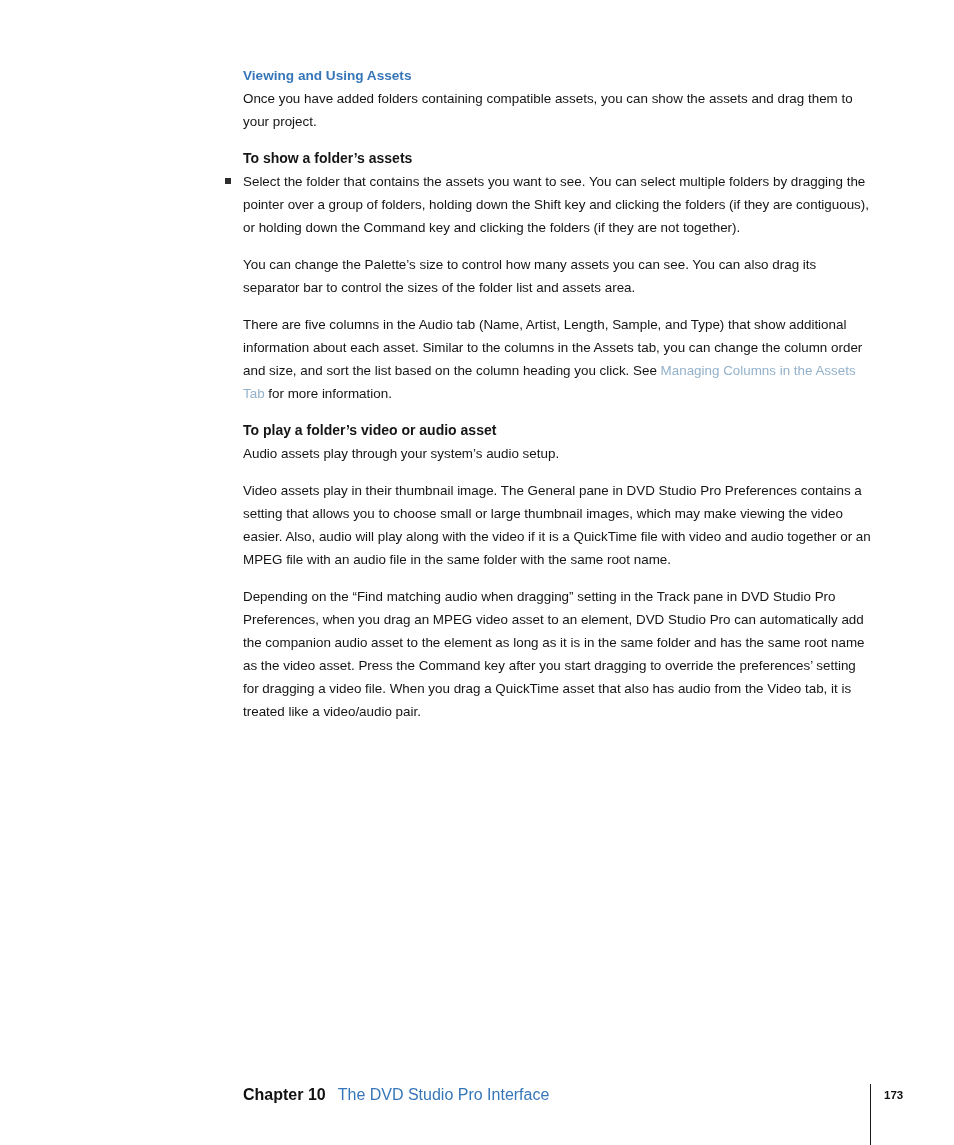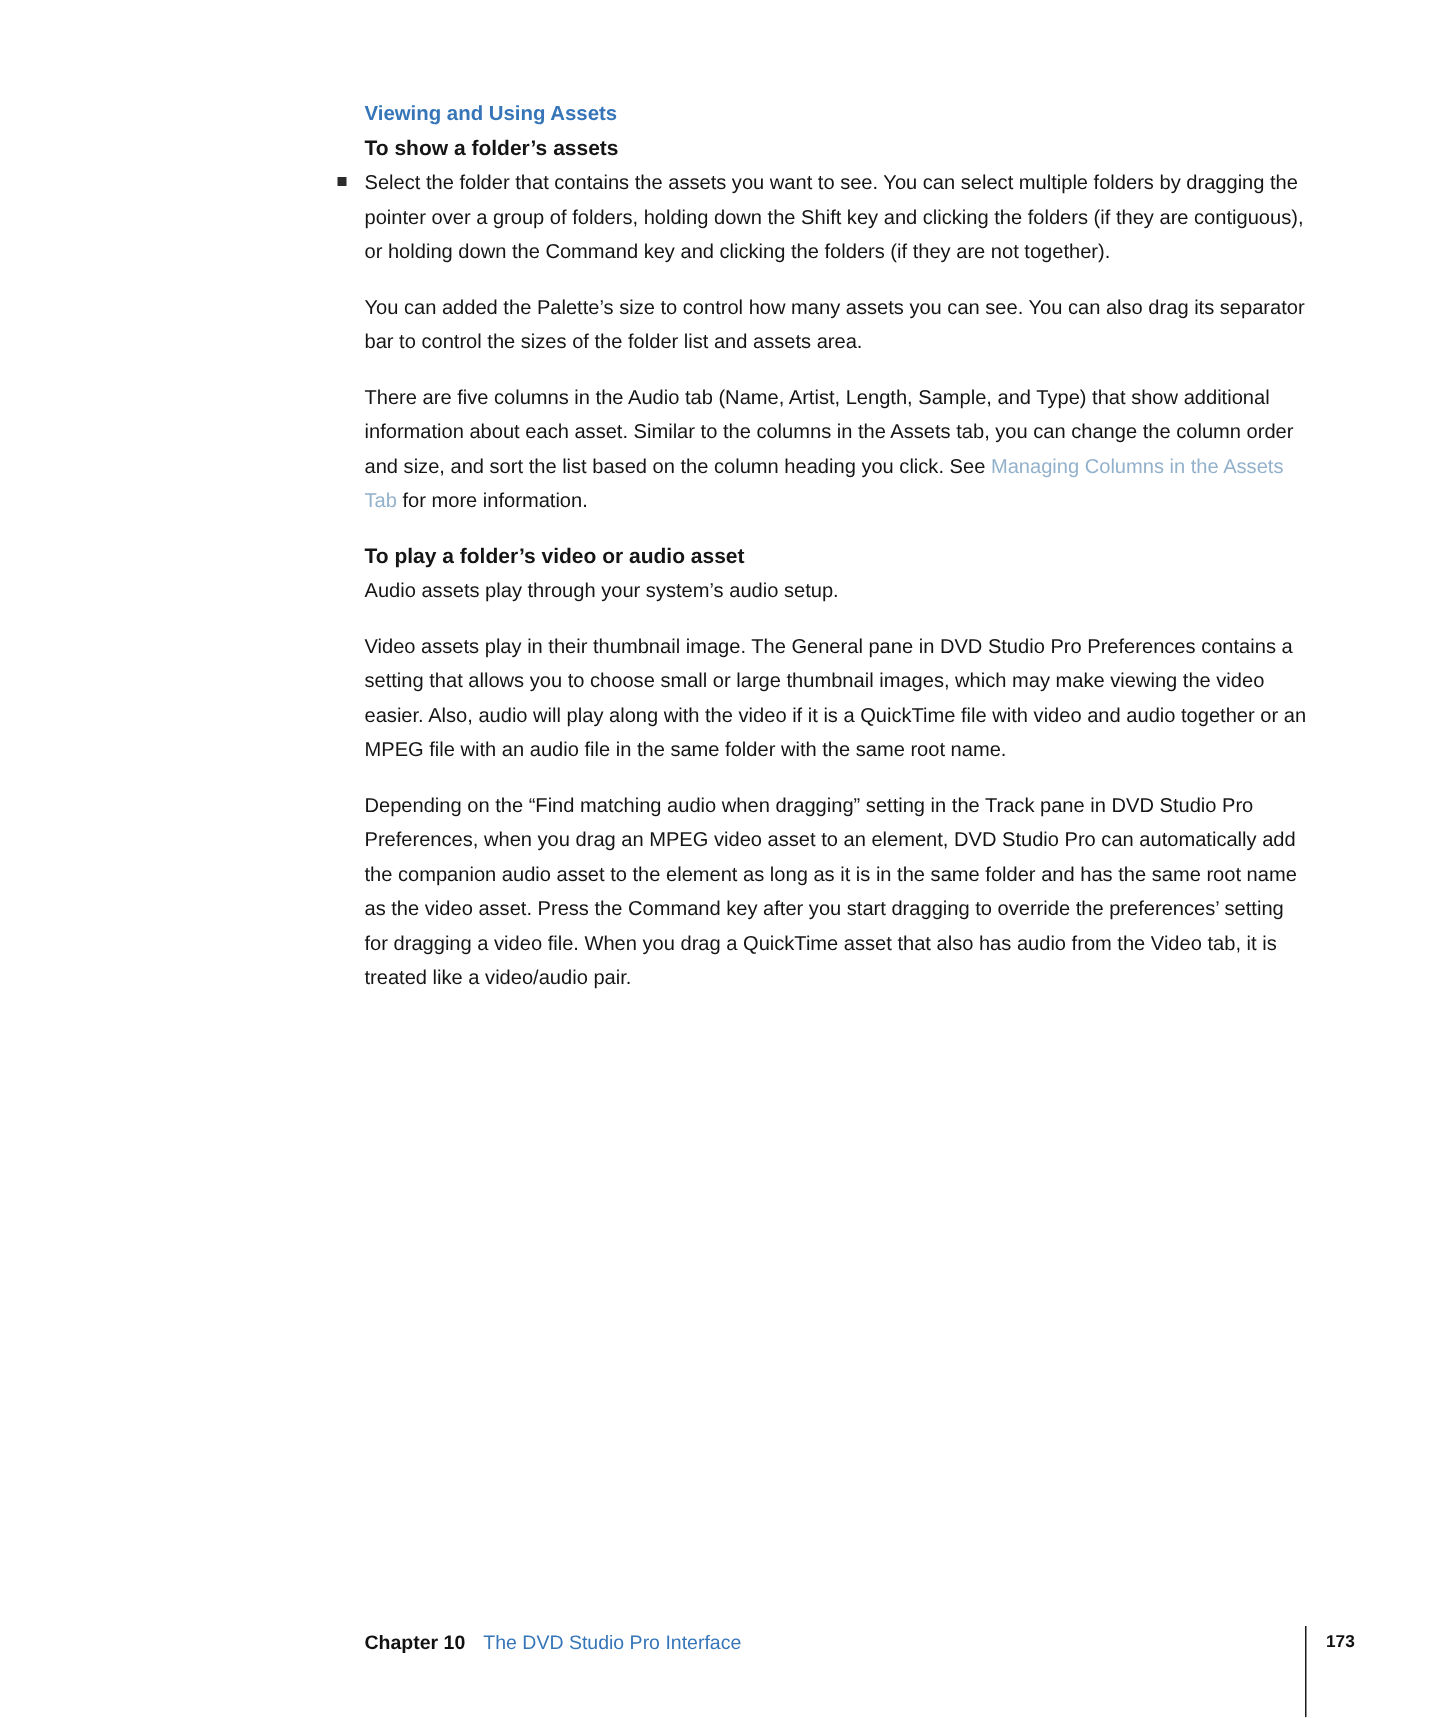--- a/index.html
+++ b/index.html
@@ -47,21 +47,21 @@
   }
   a.xref {
     color: #93b1cb;
     text-decoration: none;
     cursor: pointer;
   }
   .footer-left {
     position: absolute;
     left: 243px;
     top: 1087px;
-    font-size: 13px;
+    font-size: 16px;
     line-height: 16px;
     white-space: nowrap;
   }
   .footer-chapter { font-weight: bold; color: #111111; }
   .footer-title { color: #3676b8; margin-left: 12px; }
   .footer-rule {
     position: absolute;
     left: 870px;
     top: 1084px;
     width: 1px;
@@ -78,27 +78,28 @@
     color: #111111;
   }
 </style>
 </head>
 <body>
 
 <div class="page">
   <div class="content">
 
     <h2 class="doc-heading">Viewing and Using Assets</h2>
+    <p>Once you have added folders containing compatible assets, you can show the assets and drag them to your project.</p>
 
     <h3 class="task-heading">To show a folder’s assets</h3>
     <div class="bullet-item">
       <span class="bullet"></span>
       <p>Select the folder that contains the assets you want to see. You can select multiple folders by dragging the pointer over a group of folders, holding down the Shift key and clicking the folders (if they are contiguous), or holding down the Command key and clicking the folders (if they are not together).</p>
     </div>
-    <p>You can added the Palette’s size to control how many assets you can see. You can also drag its separator bar to control the sizes of the folder list and assets area.</p>
+    <p>You can change the Palette’s size to control how many assets you can see. You can also drag its separator bar to control the sizes of the folder list and assets area.</p>
     <p><span>There are five columns in the Audio tab (Name, Artist, Length, Sample, and Type) that show additional information about each asset. Similar to the columns in the Assets tab, you can change the column order and size, and sort the list based on the column heading you click. See </span><a class="xref">Managing Columns in the Assets Tab</a><span> for more information.</span></p>
 
     <h3 class="task-heading">To play a folder’s video or audio asset</h3>
     <p>Audio assets play through your system’s audio setup.</p>
     <p>Video assets play in their thumbnail image. The General pane in DVD Studio Pro Preferences contains a setting that allows you to choose small or large thumbnail images, which may make viewing the video easier. Also, audio will play along with the video if it is a QuickTime file with video and audio together or an MPEG file with an audio file in the same folder with the same root name.</p>
 
     <p>Depending on the “Find matching audio when dragging” setting in the Track pane in DVD Studio Pro Preferences, when you drag an MPEG video asset to an element, DVD Studio Pro can automatically add the companion audio asset to the element as long as it is in the same folder and has the same root name as the video asset. Press the Command key after you start dragging to override the preferences’ setting for dragging a video file. When you drag a QuickTime asset that also has audio from the Video tab, it is treated like a video/audio pair.</p>
 
   </div>
 

